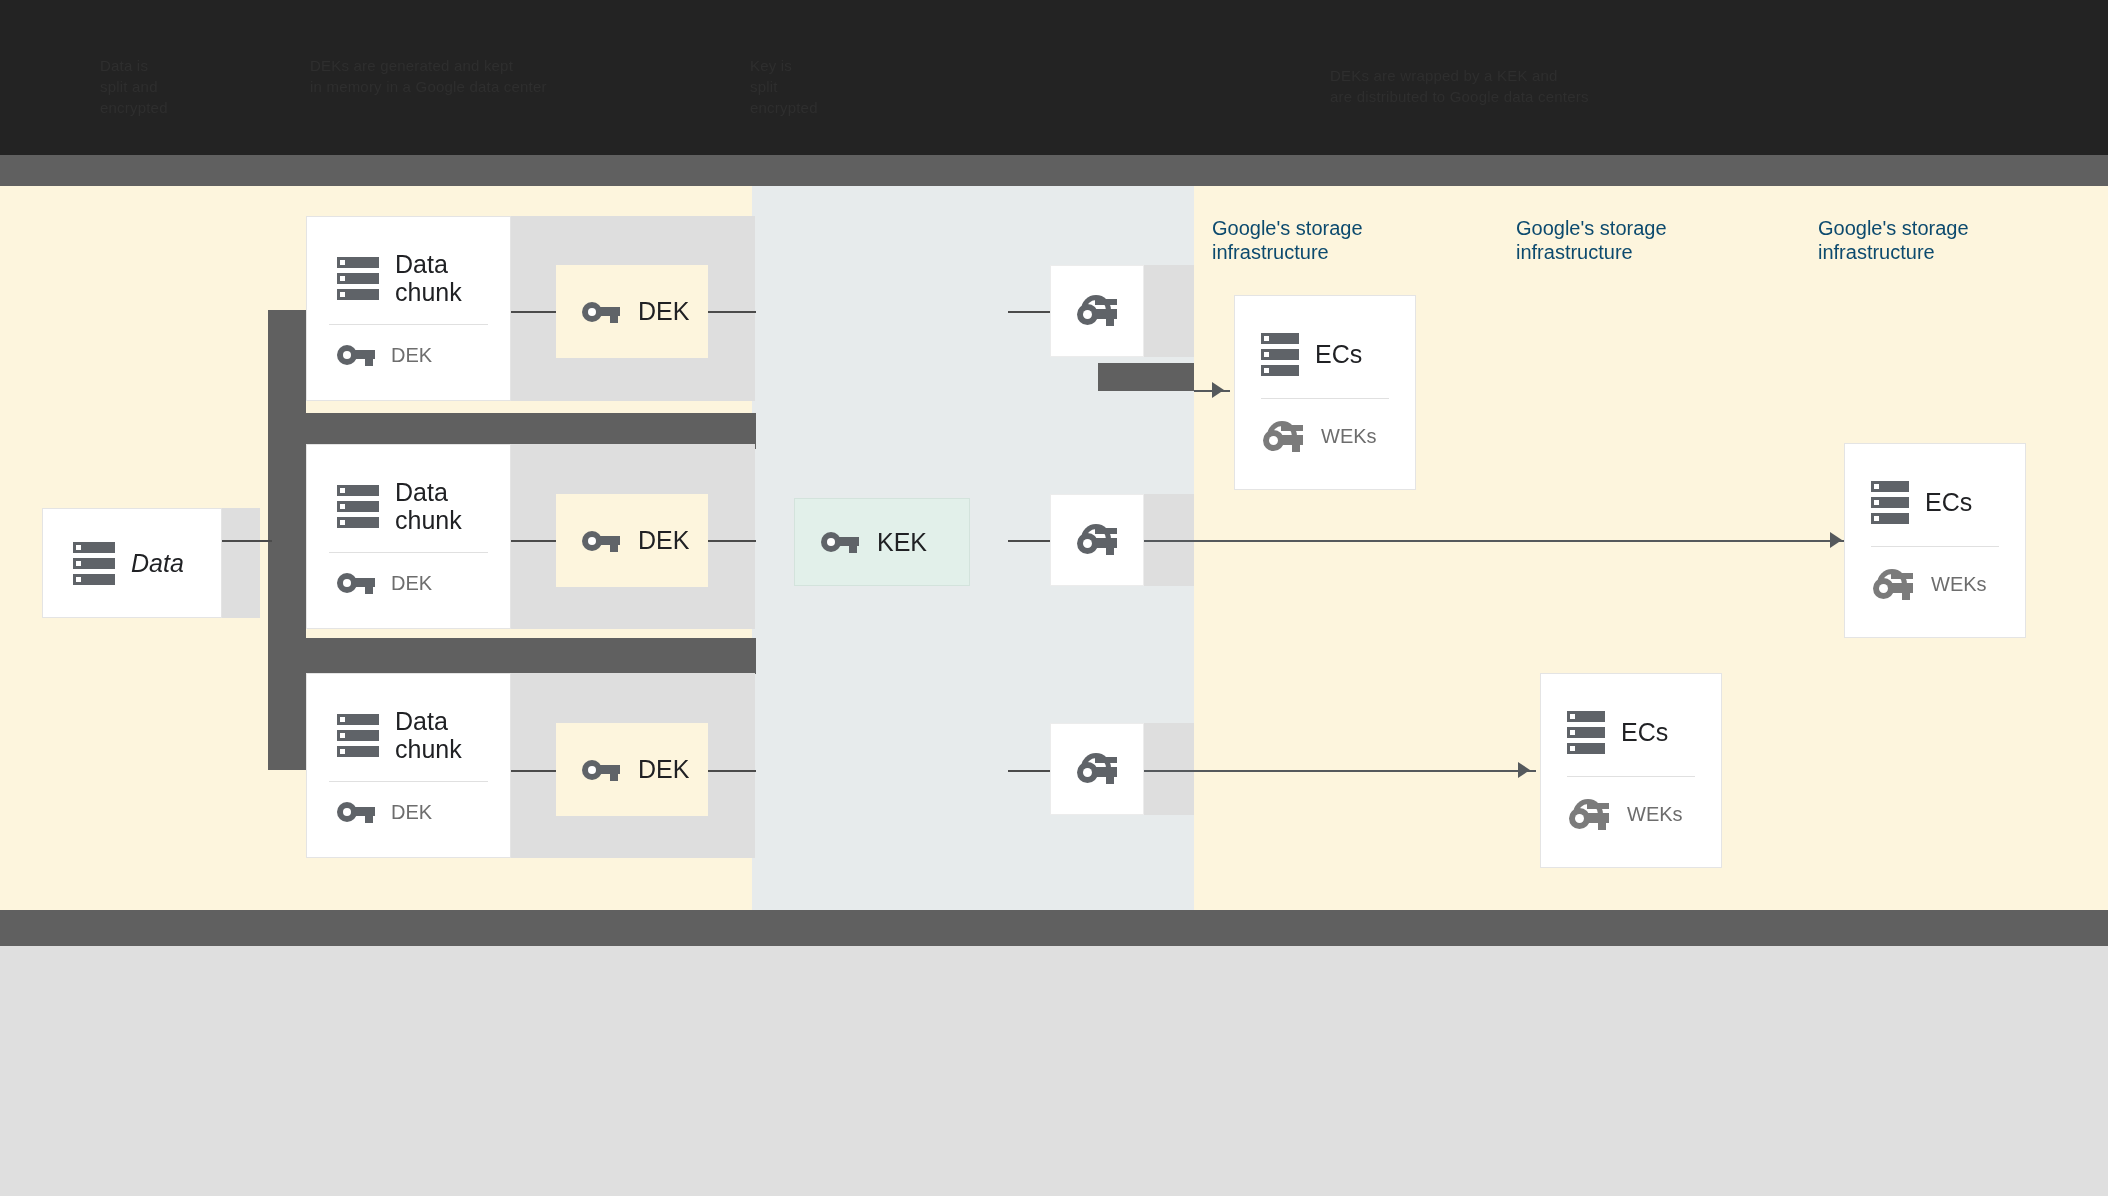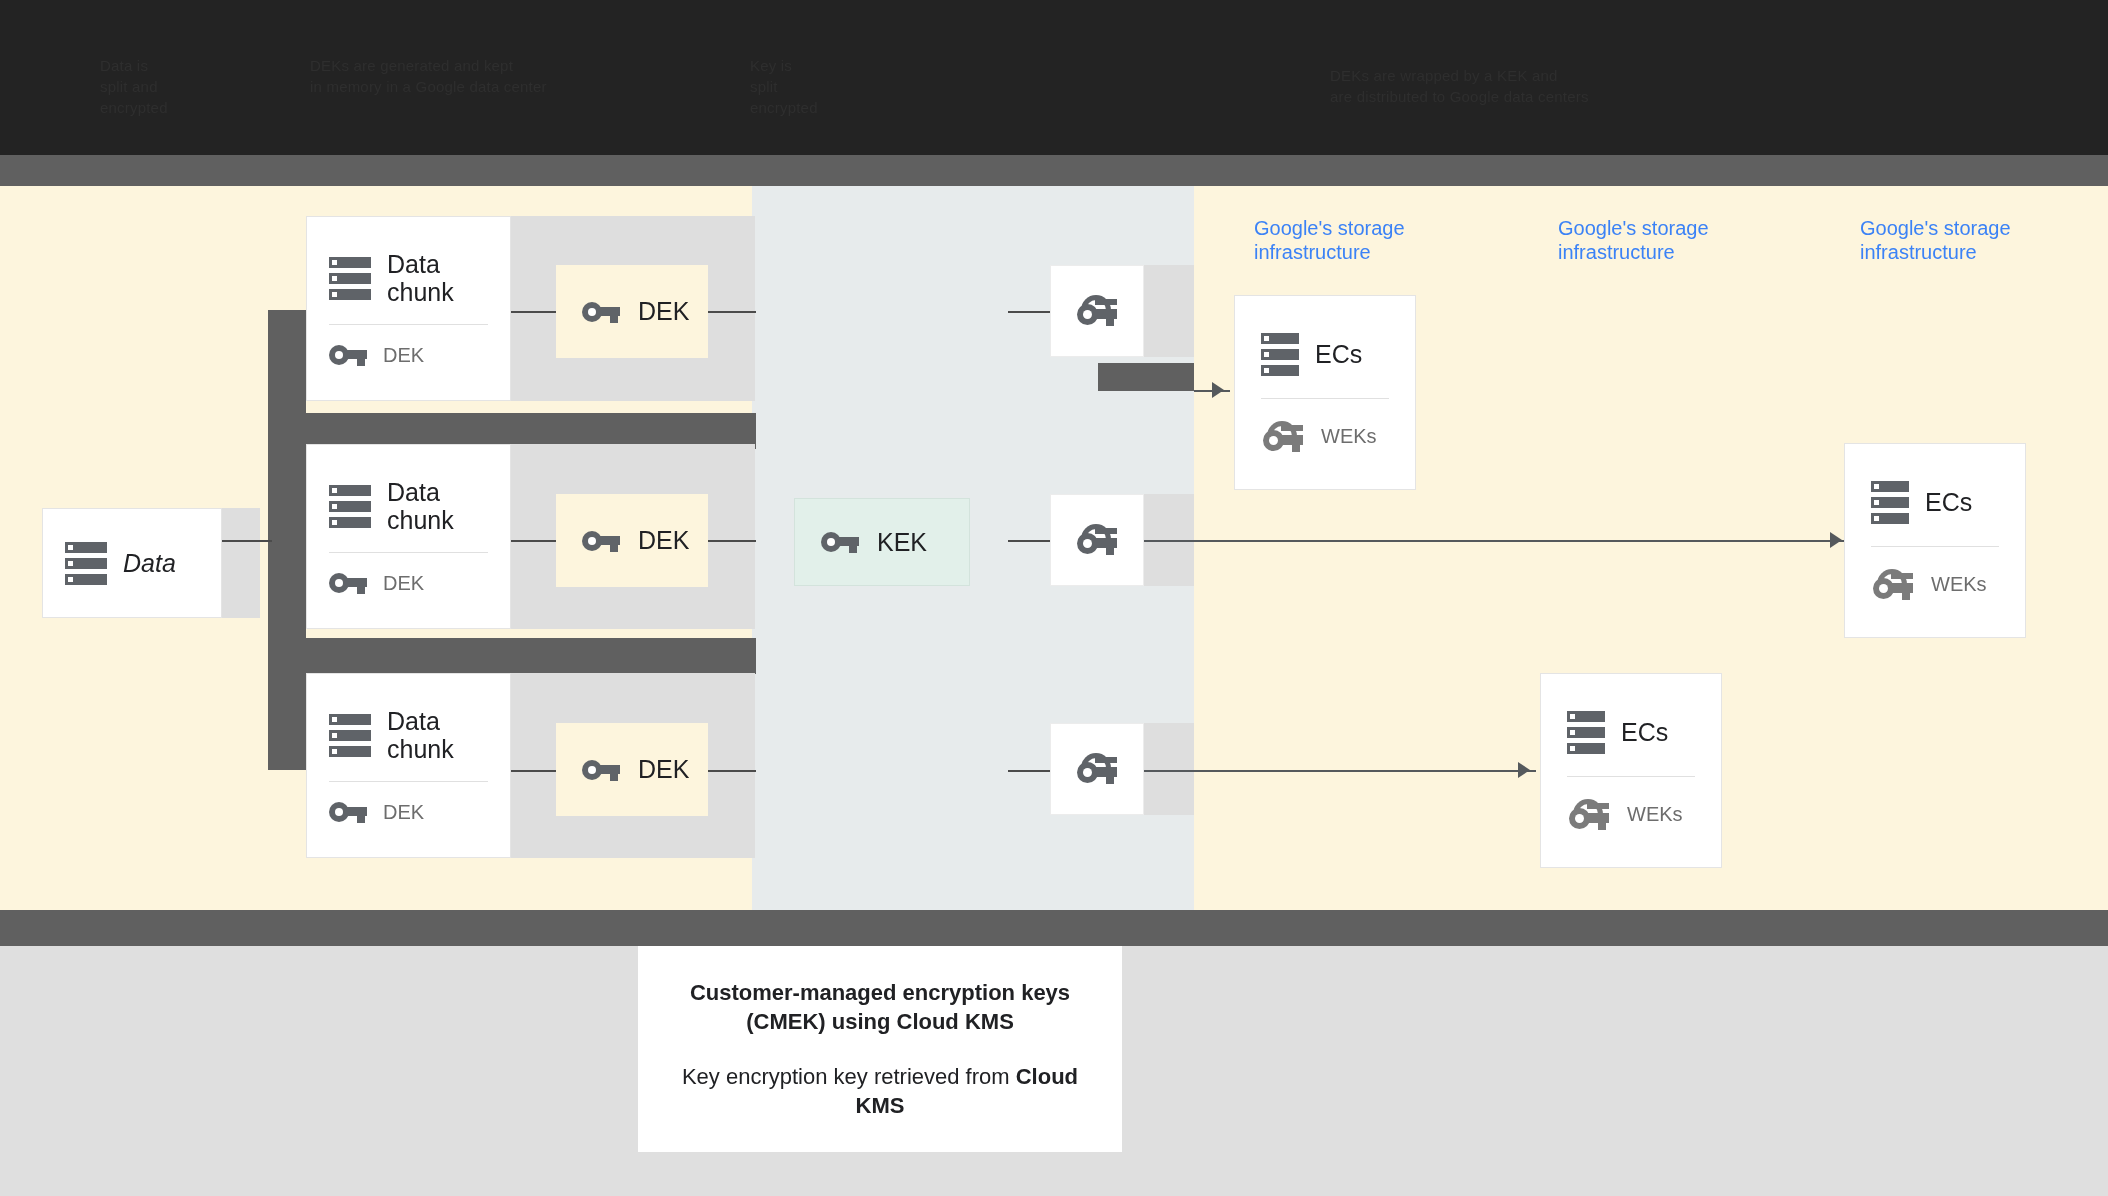--- a/index.html
+++ b/index.html
@@ -31,21 +31,21 @@
   
   .darkbar { position: absolute; background: #606060; }
 
   
   .card {
     position: absolute; background: #ffffff; border: 1px solid #e4e4e4;
     display: flex; flex-direction: column; justify-content: center;
   }
   .card-shadow { position: absolute; background: #dedede; }
 
-  .row { display: flex; align-items: center; gap: 16px; padding: 0 22px; }
+  .row { display: flex; align-items: center; gap: 16px; padding: 0 30px; }
   .row-title { font-size: 25px; color: #202124; line-height: 28px; }
   .row-sub   { font-size: 20px; color: #6d6d6d; }
   .divider { height: 1px; background: #e0e0e0; margin: 18px 22px; }
 
   
   .srv { width: 42px; flex: 0 0 42px; display: flex; flex-direction: column; gap: 5px; }
   .srv i { display: block; height: 11px; background: #5f6368; position: relative; }
   .srv i::before { content: ""; position: absolute; left: 3px; top: 3px;
                    width: 5px; height: 5px; background: #fff; }
   .srv.sm { width: 38px; flex-basis: 38px; }
@@ -91,21 +91,21 @@
          display: flex; align-items: center; justify-content: center; }
 
   
   .hline { position: absolute; height: 2px; background: #4b4b4b; }
   .hline.thin { background: #55595c; height: 2px; }
   .arrowhead { position: absolute; width: 0; height: 0;
                border-top: 8px solid transparent; border-bottom: 8px solid transparent;
                border-left: 12px solid #55595c; }
 
   
-  .seclabel { position: absolute; font-size: 20px; line-height: 24px; color: #3b82f6; margin-left: 42px; }
+  .seclabel { position: absolute; font-size: 20px; line-height: 24px; color: #0c4a6e; }
 
   
   .caption { position: absolute; background: #ffffff;
              display: flex; flex-direction: column; align-items: center;
              justify-content: center; gap: 26px; text-align: center; }
   .cap-strong { font-size: 22px; font-weight: bold; color: #202124; line-height: 29px; }
   .cap-normal { font-size: 22px; color: #202124; line-height: 29px; }
   .cap-normal b { font-weight: bold; }
 </style>
 </head>
@@ -371,20 +371,14 @@
         <span class="arc"></span>
           <span class="bar2"></span>
         <span class="ring"></span>
           <span class="shaft"></span>
           <span class="tooth"></span>
       </span>
       <span class="row-sub">WEKs</span>
     </div>
   </div>
 
-  <div class="caption" style="left:638px; top:946px; width:484px; height:206px;">
-    <div class="cap-strong" style="max-width:400px;">Customer-managed encryption keys (CMEK) using Cloud KMS</div>
-    <div class="cap-normal" style="max-width:400px;">
-      <span>Key encryption key retrieved from </span><b>Cloud KMS</b>
-    </div>
-  </div>
 
 </div>
 
 </body></html>

